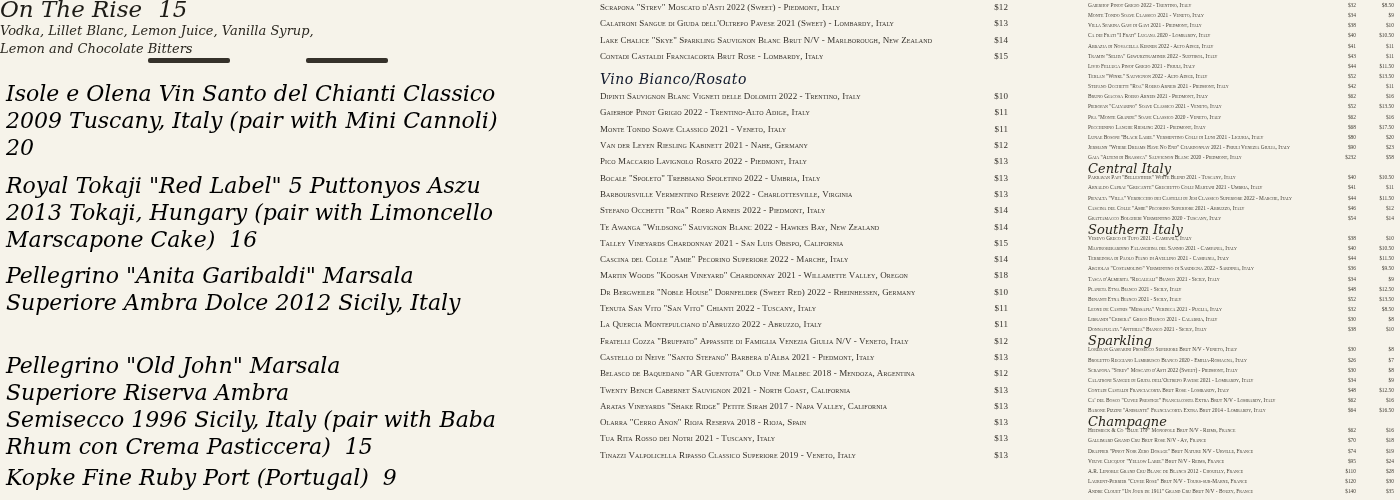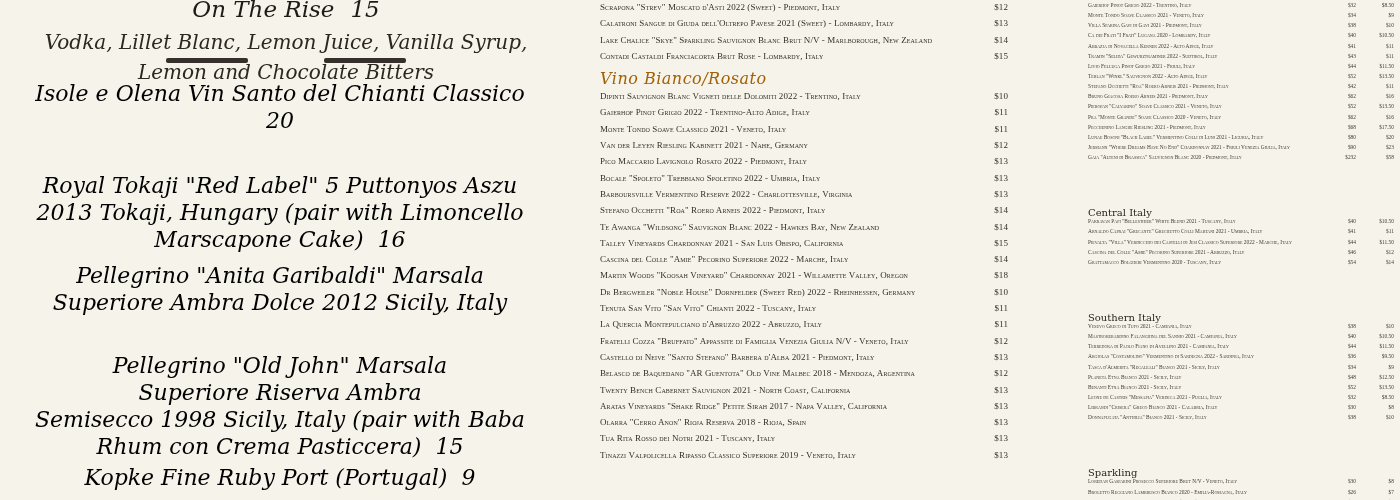--- a/index.html
+++ b/index.html
@@ -7,55 +7,54 @@
     width:1400px;height:500px;overflow:hidden;position:relative;
     background:#f6f3ea;
     font-family:"Liberation Serif",serif;color:#2d2a24;
   }
   .page{position:absolute;inset:0;}
 
   
   .left{
     position:absolute;left:0;top:0;width:535px;height:500px;
     font-family:"DejaVu Serif",serif;font-style:italic;color:#211f19;
-    text-align:center;
-    padding-left:37px;
+    text-align:left;
   }
   .cocktail{position:absolute;top:-4px;left:0;right:0;}
   .cocktail-title{font-size:23px;line-height:26px;color:#1d1b16;}
   .price-inline{margin-left:16px;}
-  .ing-line{font-size:20px;line-height:17.5px;color:#2b2820;white-space:pre-wrap;margin-top:12px;}
+  .ing-line{font-size:13px;line-height:17.5px;color:#2b2820;white-space:pre-wrap;}
   .dividers{position:absolute;top:58px;left:0;right:0;display:flex;justify-content:center;gap:76px;}
   .bar{width:82px;height:5px;background:#35312a;border-radius:2px;}
   .pairing{position:absolute;left:6px;right:18px;font-size:22px;line-height:27px;color:#000000;}
   .p-line{white-space:pre-wrap;}
   .pairing-1{top:80px;}
   .pairing-2{top:172px;}
   .pairing-3{top:262px;}
   .pairing-4{top:352px;}
   .pairing-5{top:464px;}
 
   
   .middle{position:absolute;left:600px;top:2px;width:408px;}
   .m-header{
     font-family:"DejaVu Serif",serif;font-style:italic;
-    font-size:16px;height:24px;line-height:24px;color:#a16207;letter-spacing:.5px;
+    font-size:14px;height:24px;line-height:24px;color:#0f172a;letter-spacing:.5px;
   }
   .m-row{
     display:flex;align-items:baseline;height:16.3px;
     font-variant:small-caps;font-size:9px;letter-spacing:.1px;color:#34302a;
   }
   .m-row .nm{white-space:nowrap;overflow:hidden;}
   .m-row .pr{margin-left:auto;padding-left:8px;}
 
   
   .right{position:absolute;left:1088px;top:2px;width:306px;}
   .r-header{
-    font-family:"DejaVu Serif",serif;
-    font-size:10px;height:10px;line-height:10px;color:#2a271f;margin-top:44px;
+    font-family:"DejaVu Serif",serif;font-style:italic;
+    font-size:13px;height:10px;line-height:10px;color:#2a271f;
   }
   .r-row{
     display:flex;align-items:baseline;height:10.15px;
     font-variant:small-caps;font-size:5.4px;color:#403c33;
   }
   .r-row .nm{flex:1;white-space:nowrap;overflow:hidden;}
   .r-row .pr{width:26px;text-align:right;}
   .r-row .pr2{width:26px;text-align:right;margin-left:12px;}
 </style>
 </head>
@@ -73,35 +72,36 @@
           <div class="ing-line">Lemon and Chocolate Bitters</div>
         </div>
     </div>
     <div class="dividers">
       <span class="bar"></span>
       <span class="bar"></span>
     </div>
     <div id="pairings">
         <div class="pairing pairing-1">
           <div class="p-line">Isole e Olena Vin Santo del Chianti Classico</div>
+          <div class="p-line">2009 Tuscany, Italy (pair with Mini Cannoli)</div>
           <div class="p-line">20</div>
         </div>
         <div class="pairing pairing-2">
           <div class="p-line">Royal Tokaji "Red Label" 5 Puttonyos Aszu</div>
           <div class="p-line">2013 Tokaji, Hungary (pair with Limoncello</div>
           <div class="p-line">Marscapone Cake)  16</div>
         </div>
         <div class="pairing pairing-3">
           <div class="p-line">Pellegrino "Anita Garibaldi" Marsala</div>
           <div class="p-line">Superiore Ambra Dolce 2012 Sicily, Italy</div>
         </div>
         <div class="pairing pairing-4">
           <div class="p-line">Pellegrino "Old John" Marsala</div>
           <div class="p-line">Superiore Riserva Ambra</div>
-          <div class="p-line">Semisecco 1998 Sicily, Italy (pair with Baba</div>
+          <div class="p-line">Semisecco 1996 Sicily, Italy (pair with Baba</div>
           <div class="p-line">Rhum con Crema Pasticcera)  15</div>
         </div>
         <div class="pairing pairing-5">
           <div class="p-line">Kopke Fine Ruby Port (Portugal)  9</div>
         </div>
       </div>
   </section>
 
   <section class="middle" id="glass-list">
       <div class="m-row">
@@ -402,20 +402,21 @@
       <div class="r-row">
         <span class="nm">Ca' del Bosco "Cuvee Prestige" Franciacorta Extra Brut N/V - Lombardy, Italy</span>
         <span class="pr">$62</span>
         <span class="pr2">$16</span>
       </div>
       <div class="r-row">
         <span class="nm">Barone Pizzini "Animante" Franciacorta Extra Brut 2014 - Lombardy, Italy</span>
         <span class="pr">$64</span>
         <span class="pr2">$16.50</span>
       </div>
+      <div class="r-header">Champagne</div>
       <div class="r-row">
         <span class="nm">Heidsieck &amp; Co "Blue Top" Monopole Brut N/V - Reims, France</span>
         <span class="pr">$62</span>
         <span class="pr2">$16</span>
       </div>
       <div class="r-row">
         <span class="nm">Gallimard Grand Cru Brut Rose N/V - Ay, France</span>
         <span class="pr">$70</span>
         <span class="pr2">$18</span>
       </div>

